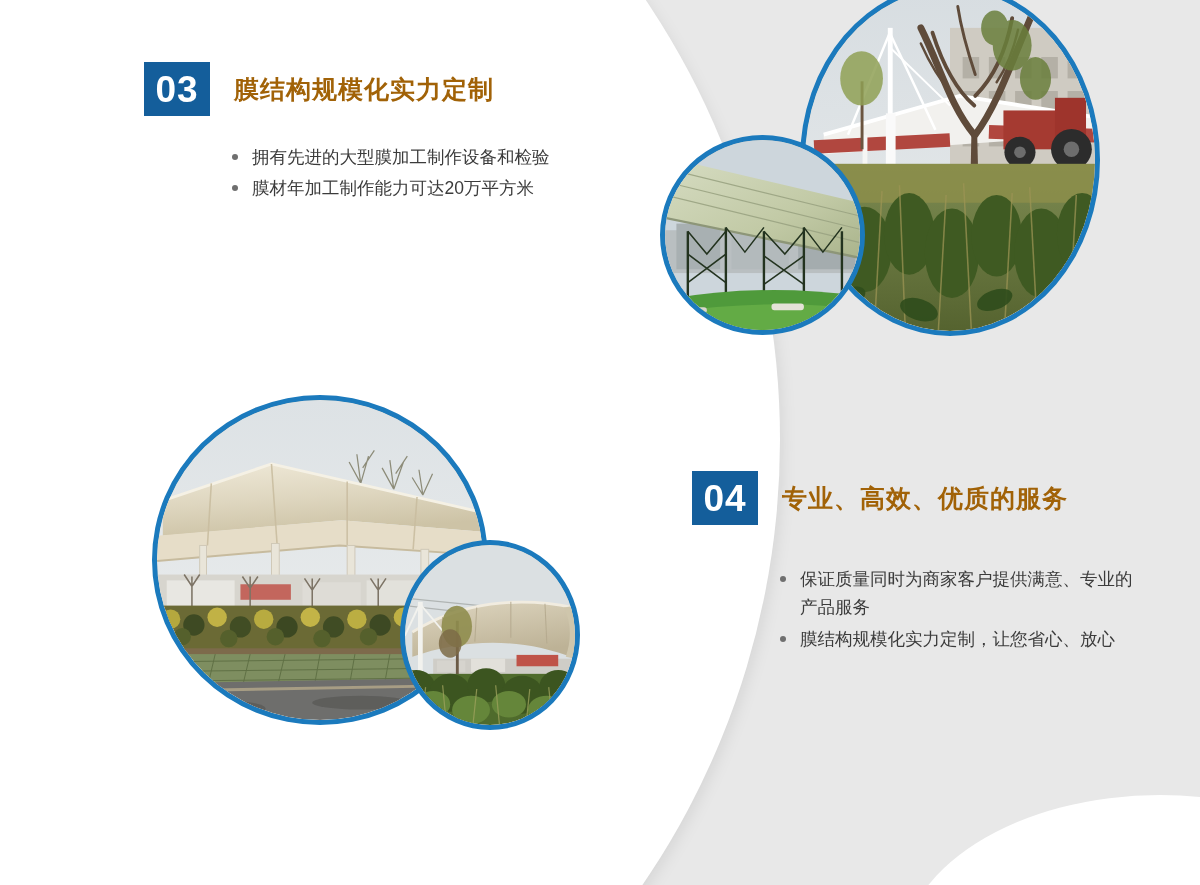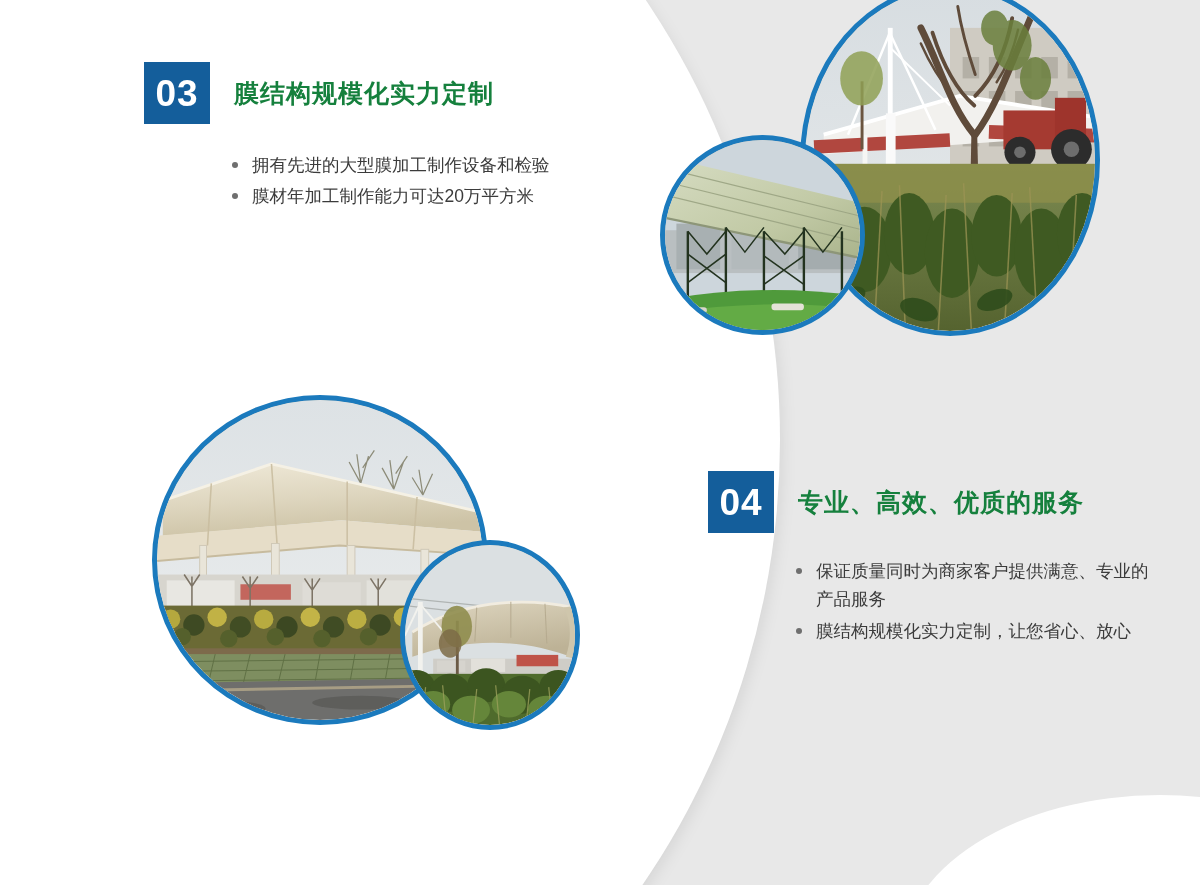--- a/index.html
+++ b/index.html
@@ -47,37 +47,37 @@
 
   
   .section{position:absolute;}
 
   .head-row{
     display:flex;
     align-items:center;
   }
   .badge{
     width:66px;
-    height:62px;
+    height:54px;
     background:#145e9b;
     color:#ffffff;
     font-size:37px;
     font-weight:bold;
     letter-spacing:1px;
     display:flex;
     align-items:center;
     justify-content:center;
     flex:0 0 auto;
     line-height:1;
   }
   .head-title{
     margin-left:24px;
     font-size:25px;
     font-weight:bold;
-    color:#15803d;
+    color:#a16207;
     letter-spacing:1px;
     white-space:nowrap;
   }
 
   ul.bullets{
     list-style:none;
     margin:0;
     padding:0;
   }
   ul.bullets li{
@@ -133,26 +133,26 @@
     <div class="head-row">
       <div class="badge">03</div>
       <div class="head-title">膜结构规模化实力定制</div>
     </div>
     <ul class="bullets" style="margin-top:27px;margin-left:82px;width:420px;">
       <li>拥有先进的大型膜加工制作设备和检验</li>
       <li>膜材年加工制作能力可达20万平方米</li>
     </ul>
   </div>
 
-  <div class="section" style="left:708px;top:471px;">
+  <div class="section" style="left:692px;top:471px;">
     <div class="head-row">
       <div class="badge">04</div>
       <div class="head-title">专业、高效、优质的服务</div>
     </div>
-    <ul class="bullets" style="margin-top:24px;margin-left:82px;width:370px;">
+    <ul class="bullets" style="margin-top:40px;margin-left:82px;width:370px;">
       <li>保证质量同时为商家客户提供满意、专业的产品服务</li>
       <li>膜结构规模化实力定制，让您省心、放心</li>
     </ul>
   </div>
 
   <div class="photo z1" style="left:800px;top:-16px;width:300px;height:352px;">
     <div class="inner">
       <svg viewBox="0 0 300 352" preserveAspectRatio="xMidYMid slice" aria-hidden="true">
         <defs>
           <linearGradient id="skyA" x1="0" y1="0" x2="0" y2="1">

